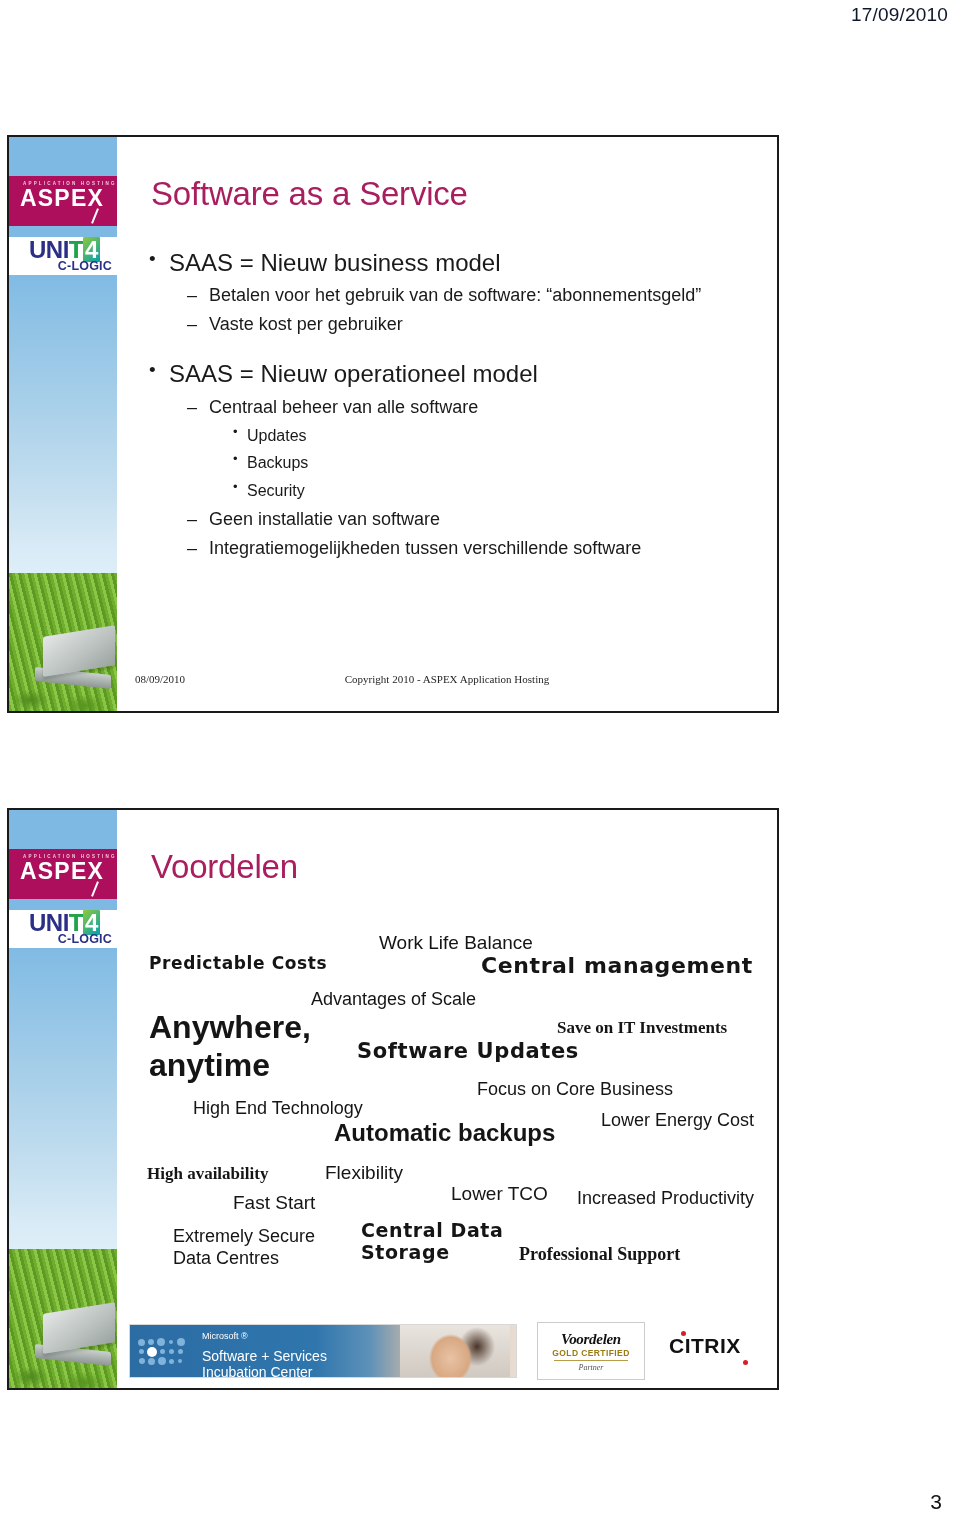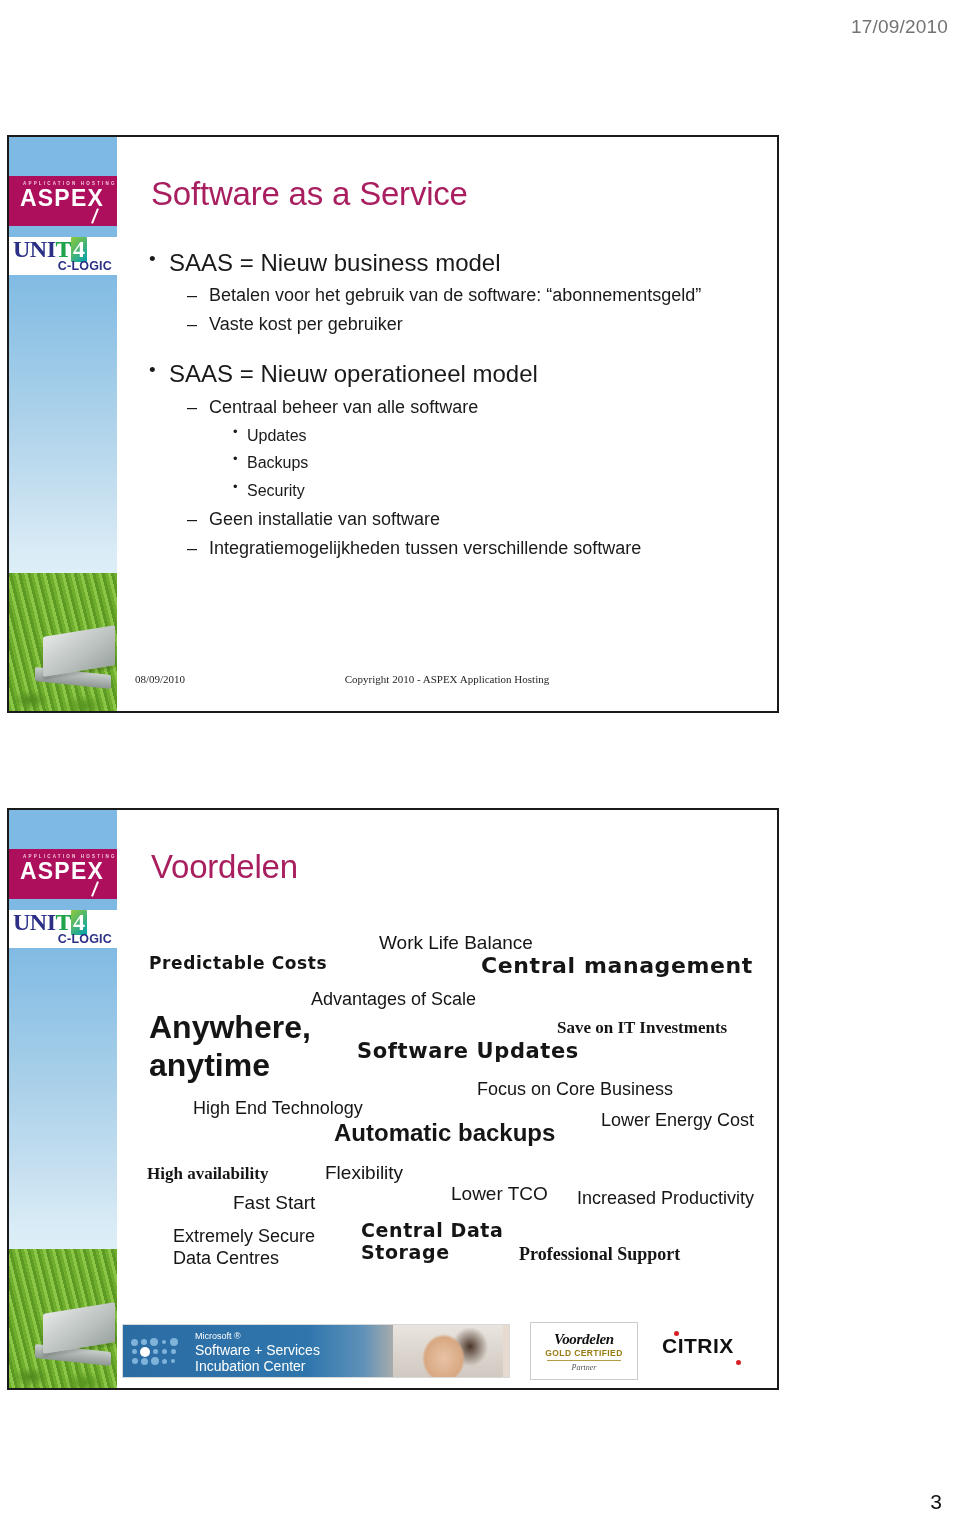--- a/index.html
+++ b/index.html
@@ -11,25 +11,25 @@
     width: 960px;
     height: 1526px;
     position: relative;
     font-family: "Liberation Sans", sans-serif;
     overflow: hidden;
   }
 
   
   .page-date {
     position: absolute;
-    top: 16px;
+    top: 4px;
     right: 12px;
     font-family: "Liberation Sans", sans-serif;
     font-size: 19px;
-    color: #737373;
+    color: #0f172a;
     letter-spacing: 0.2px;
   }
 
   
   .page-number {
     position: absolute;
     right: 18px;
     bottom: 12px;
     font-family: "Liberation Sans", sans-serif;
     font-size: 21px;
@@ -141,28 +141,27 @@
     position: absolute;
     left: 0;
     top: 100px;
     width: 108px;
     height: 38px;
     background: #ffffff;
     overflow: hidden;
   }
   .logo-unit4 .u4 {
     position: absolute;
-    left: 4px;
+    left: 20px;
     top: 0px;
     font-size: 24px;
     font-weight: bold;
     letter-spacing: -0.5px;
     line-height: 1.05;
     color: #2b2f86;
-    font-family: Liberation Serif, serif;
   }
   .logo-unit4 .u4 .t {
     color: #1fa34b;
     background: linear-gradient(120deg,#7ac143,#00a88f);
     -webkit-background-clip: text;
   }
   .logo-unit4 .u4 .four {
     display: inline-block;
     background: linear-gradient(135deg,#8fc93a,#00a0b0);
     color: #ffffff;
@@ -292,21 +291,21 @@
     line-height: 1.12;
   }
   .wc-sans      { font-family: "Liberation Sans", sans-serif; }
   .wc-serif     { font-family: "Liberation Serif", serif; font-weight: bold; }
   .wc-wide      { font-family: "DejaVu Sans", sans-serif; font-weight: bold; letter-spacing: 0.6px; }
   .wc-bold      { font-family: "Liberation Sans", sans-serif; font-weight: bold; }
 
   
   .logostrip {
     position: absolute;
-    left: 101px;
+    left: 108px;
     right: 0;
     bottom: 6px;
     height: 62px;
     padding-left: 12px;
   }
   .ms-banner {
     position: absolute;
     left: 12px;
     top: 4px;
     width: 388px;
@@ -329,21 +328,21 @@
     background: #7fb3da;
   }
   .ms-banner-text {
     position: absolute;
     left: 72px;
     top: 6px;
     color: #ffffff;
     font-family: "Liberation Sans", sans-serif;
   }
   .ms-banner-text .l1 { font-size: 9px; }
-  .ms-banner-text .l2 { font-size: 14px; margin-top: 1px; }
+  .ms-banner-text .l2 { font-size: 14px; margin-top: 7px; }
   .ms-banner-text .l3 { font-size: 14px; }
   .ms-face {
     position: absolute;
     right: 6px;
     top: 0;
     width: 110px;
     height: 54px;
     background:
       radial-gradient(ellipse 30px 34px at 46% 62%, #e8c3a5 0%, #d8a882 62%, rgba(216,168,130,0) 72%),
       radial-gradient(ellipse 26px 28px at 70% 40%, #4a3326 0%, rgba(74,51,38,0) 70%),

